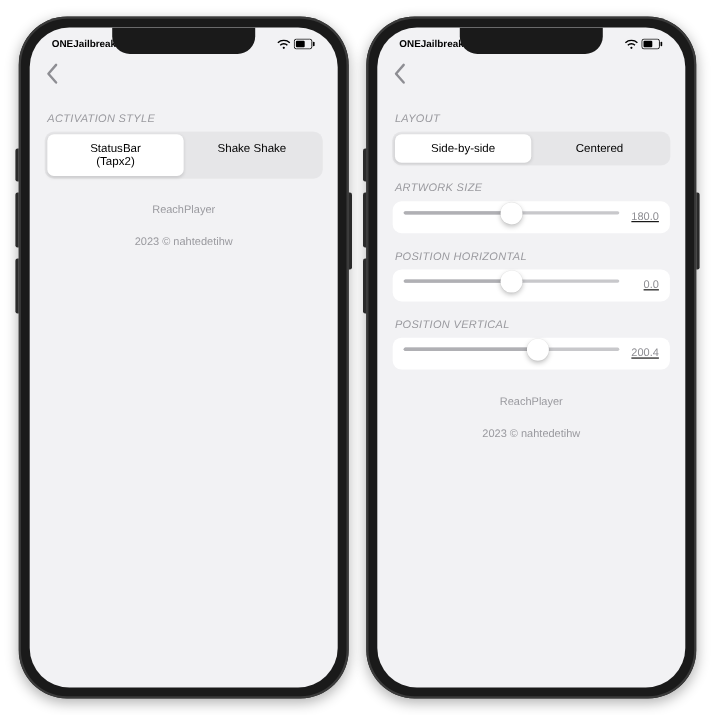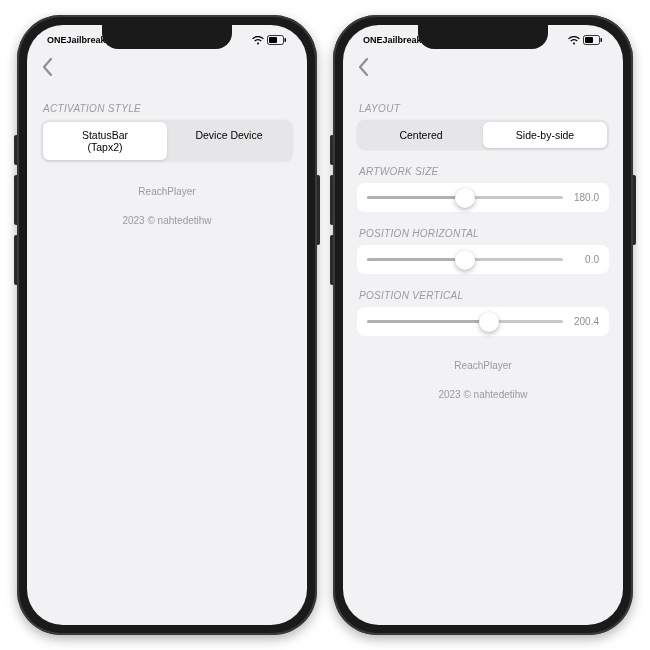--- a/index.html
+++ b/index.html
@@ -128,22 +128,23 @@
     }
     .segment.selected {
       background: #fff;
       box-shadow: 0 1px 3px rgba(0,0,0,0.12);
     }
     .slider-row {
       background: #fff;
       border-radius: 8px;
       padding: 9px 10px;
       display: flex;
-      align-items: center;
+      align-items: flex-start;
       gap: 6px;
+      text-decoration: underline;
     }
     .slider-track {
       flex: 1;
       height: 3px;
       background: #c8c8cb;
       border-radius: 2px;
       position: relative;
     }
     .slider-fill {
       position: absolute;
@@ -208,21 +209,21 @@
       <div class="back-chevron">
         <svg viewBox="0 0 12 20">
             <path d="M10 2L3 10l7 8" stroke="#8e8e93" stroke-width="2.2" fill="none" stroke-linecap="round" stroke-linejoin="round"></path>
           </svg>
       </div>
     </div>
     <div class="content">
       <div class="section-label">ACTIVATION STYLE</div>
       <div class="segmented">
         <div class="segment selected">StatusBar (Tapx2)</div>
-        <div class="segment">Device Device</div>
+        <div class="segment">Shake Shake</div>
       </div>
       <div class="footer">
         <div class="footer-line">ReachPlayer</div>
         <div class="footer-line">2023 © nahtedetihw</div>
       </div>
     </div>
   </div>
 </div>
 
 <div class="phone">
@@ -249,22 +250,22 @@
     <div class="nav-bar">
       <div class="back-chevron">
         <svg viewBox="0 0 12 20">
             <path d="M10 2L3 10l7 8" stroke="#8e8e93" stroke-width="2.2" fill="none" stroke-linecap="round" stroke-linejoin="round"></path>
           </svg>
       </div>
     </div>
     <div class="content">
       <div class="section-label">LAYOUT</div>
       <div class="segmented">
+        <div class="segment selected">Side-by-side</div>
         <div class="segment">Centered</div>
-        <div class="segment selected">Side-by-side</div>
       </div>
 
       <div class="section-label">ARTWORK SIZE</div>
       <div class="slider-row">
         <div class="slider-track">
           <div class="slider-fill" style="width:50%"></div>
           <div class="slider-thumb" style="left:50%"></div>
         </div>
         <span class="slider-value">180.0</span>
       </div>

